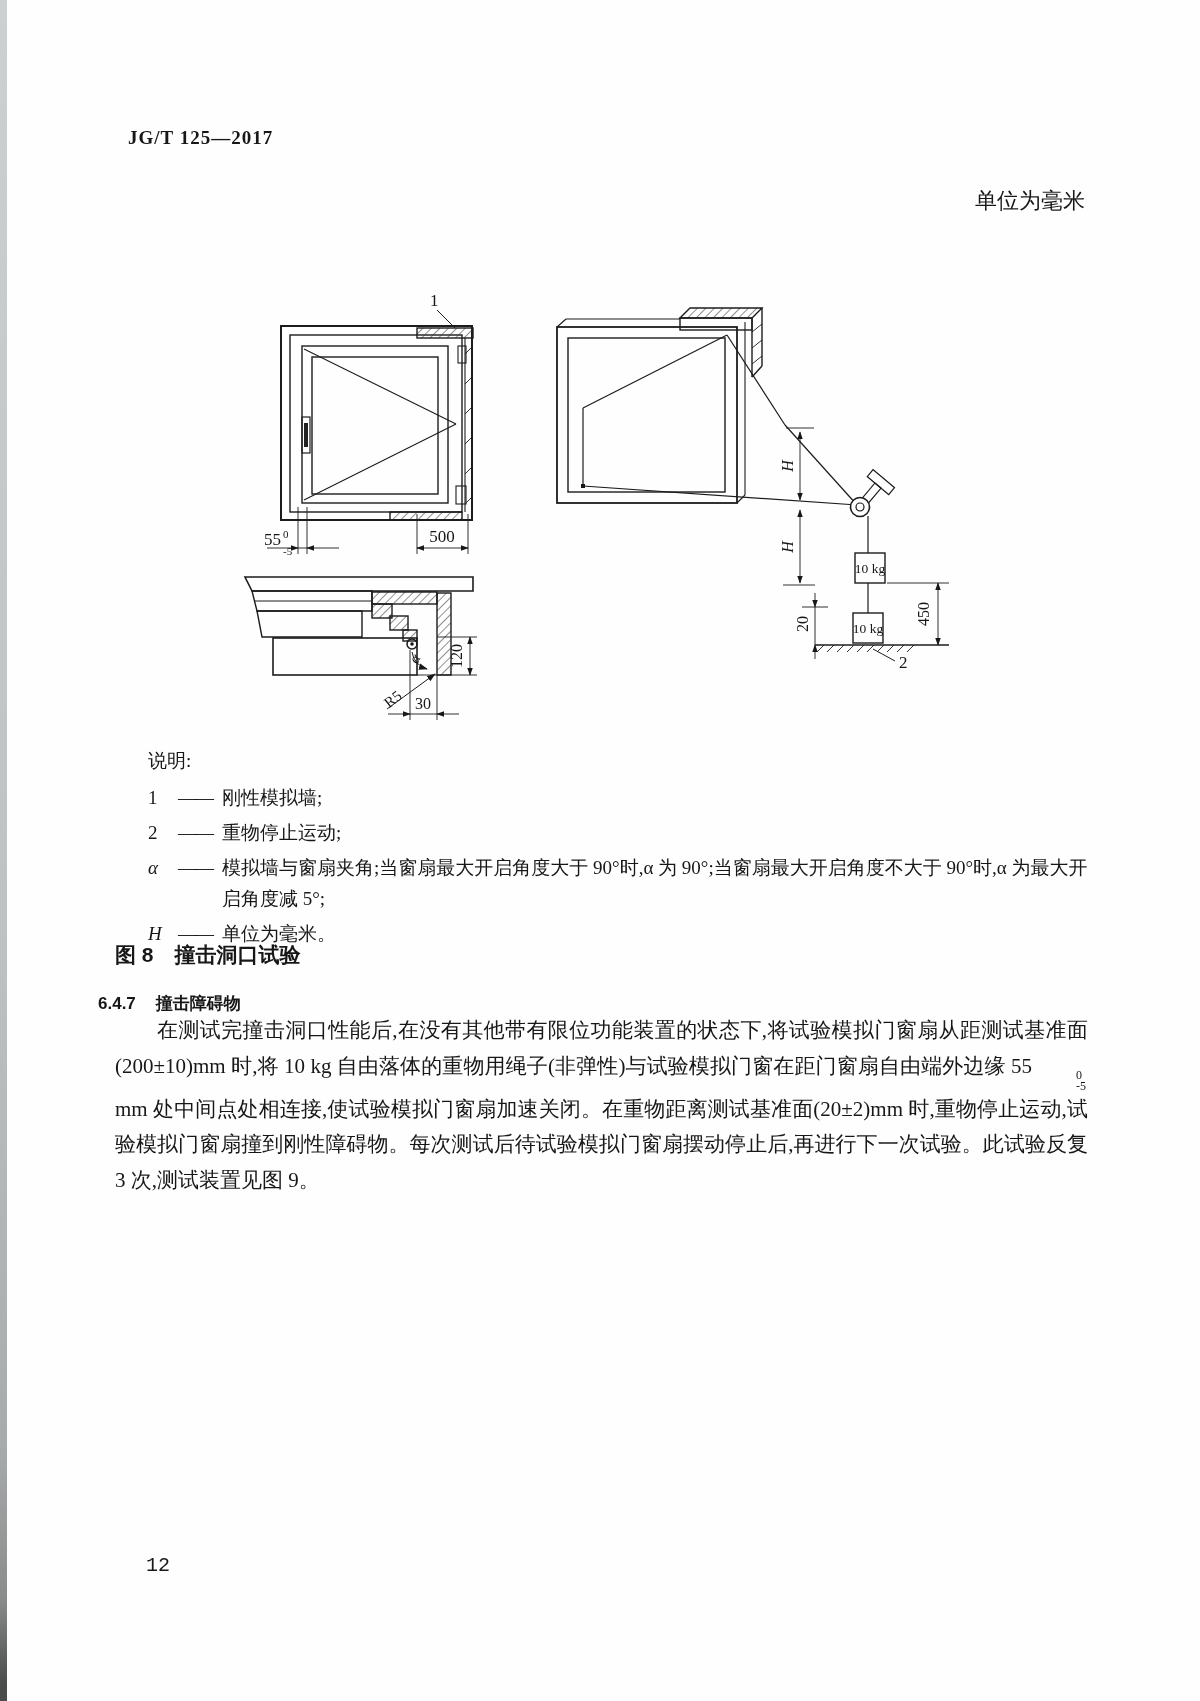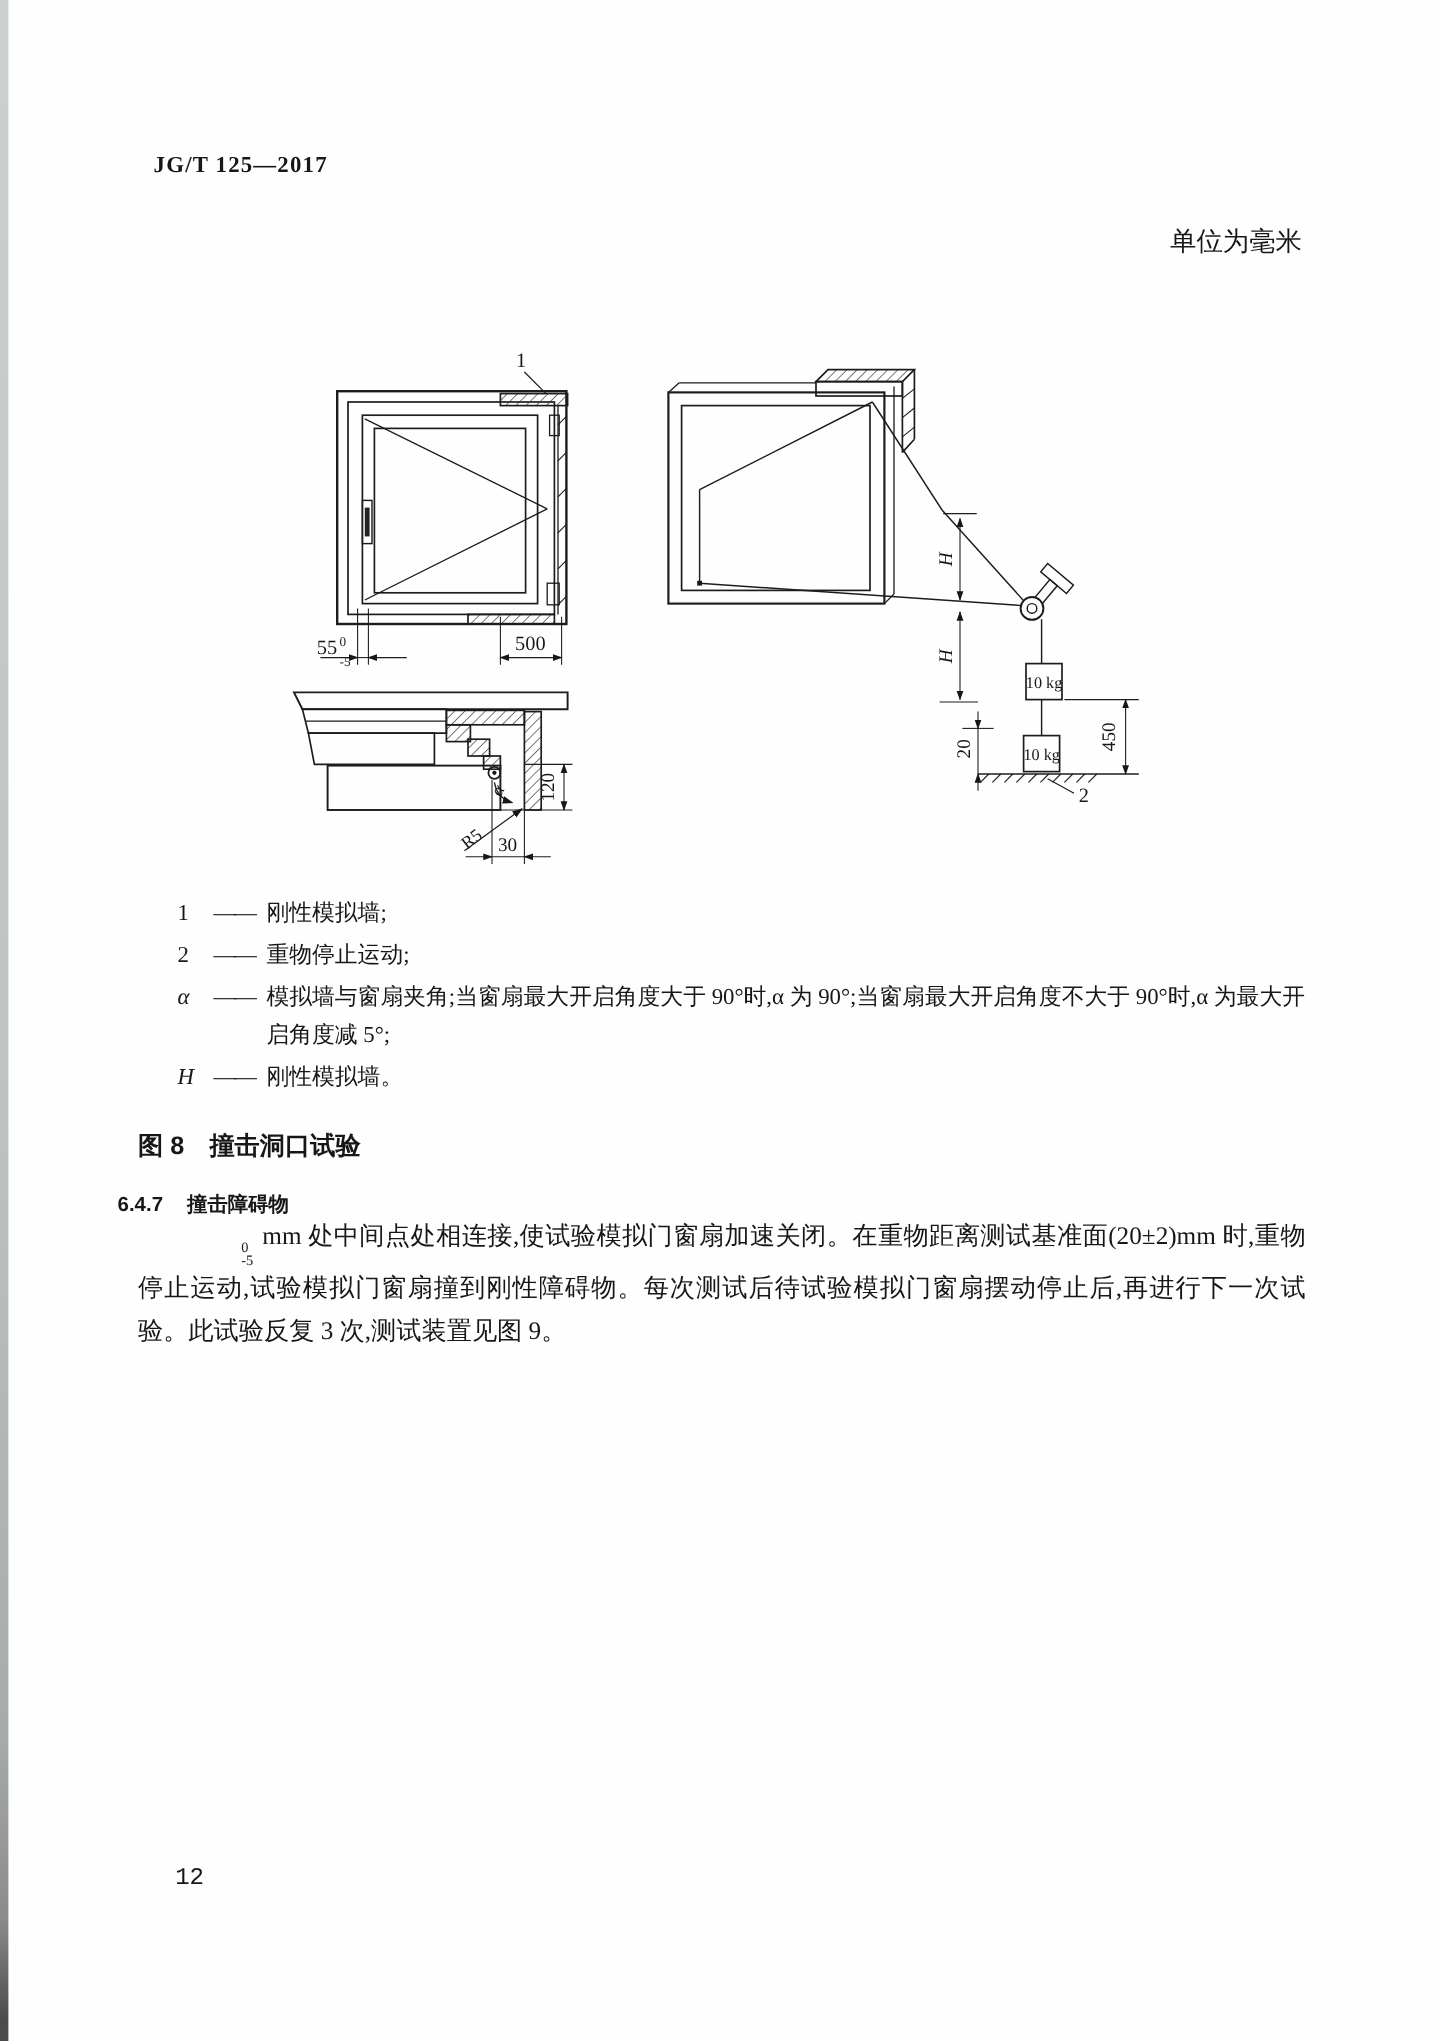--- a/index.html
+++ b/index.html
@@ -236,46 +236,47 @@
 
     <g stroke-width="0.9">
       <line x1="772" y1="321" x2="834" y2="321"></line>
       <line x1="823" y1="321" x2="823" y2="383" marker-start="url(#arw)" marker-end="url(#arw)"></line>
     </g>
     <text x="814" y="352" font-size="16" text-anchor="middle" stroke="none" fill="#171717" transform="rotate(-90 814 352)">450</text>
   </g>
 </svg>
 
 <div class="legend">
+  <div class="legend-title">说明:</div>
   <div class="legend-item">
     <span class="legend-sym">1</span>
     <span class="legend-dash">——</span>
     <span class="legend-text">刚性模拟墙;</span>
   </div>
   <div class="legend-item">
     <span class="legend-sym">2</span>
     <span class="legend-dash">——</span>
     <span class="legend-text">重物停止运动;</span>
   </div>
   <div class="legend-item">
     <span class="legend-sym it">α</span>
     <span class="legend-dash">——</span>
     <span class="legend-text">模拟墙与窗扇夹角;当窗扇最大开启角度大于 90°时,α 为 90°;当窗扇最大开启角度不大于 90°时,α 为最大开启角度减 5°;</span>
   </div>
   <div class="legend-item">
     <span class="legend-sym it">H</span>
     <span class="legend-dash">——</span>
-    <span class="legend-text">刚性模拟墙。</span>
+    <span class="legend-text">单位为毫米。</span>
   </div>
 </div>
 
 <div class="caption">图 8　撞击洞口试验</div>
 
 <div class="section-heading">
   <span class="num">6.4.7</span><span>撞击障碍物</span>
 </div>
 
-<p class="body-para"><span class="tolstack">
+<p class="body-para"><span>在测试完撞击洞口性能后,在没有其他带有限位功能装置的状态下,将试验模拟门窗扇从距测试基准面(200±10)mm 时,将 10 kg 自由落体的重物用绳子(非弹性)与试验模拟门窗在距门窗扇自由端外边缘 55</span><span class="tolstack">
       <span>0</span>
       <span>-5</span>
     </span><span> mm 处中间点处相连接,使试验模拟门窗扇加速关闭。在重物距离测试基准面(20±2)mm 时,重物停止运动,试验模拟门窗扇撞到刚性障碍物。每次测试后待试验模拟门窗扇摆动停止后,再进行下一次试验。此试验反复 3 次,测试装置见图 9。</span></p>
 
 <div class="page-number">12</div>
 
 </body></html>

